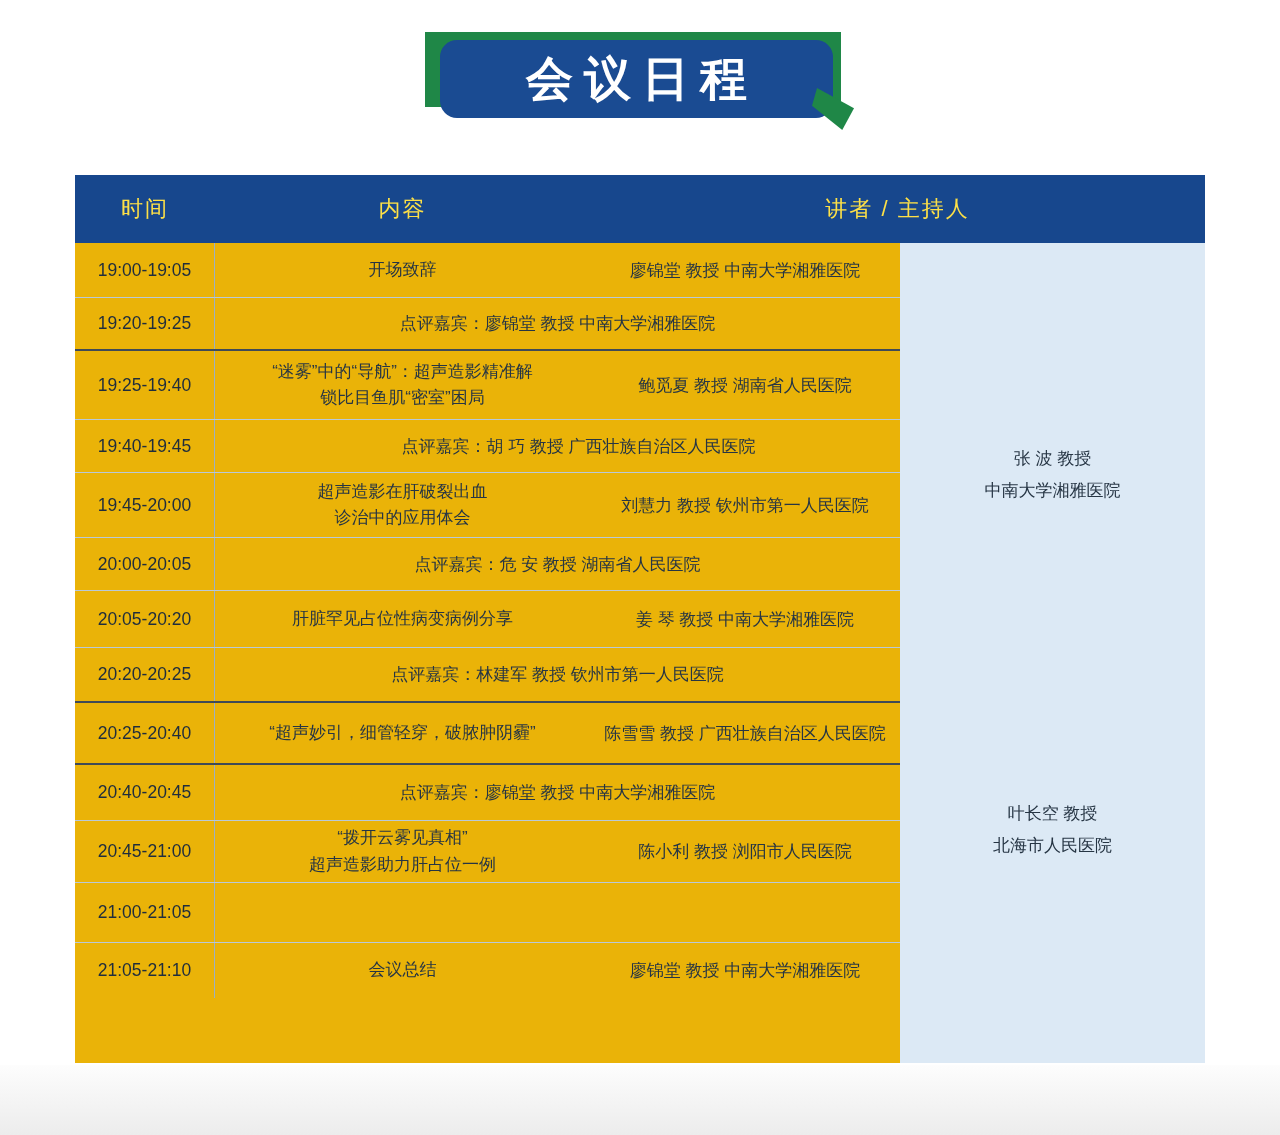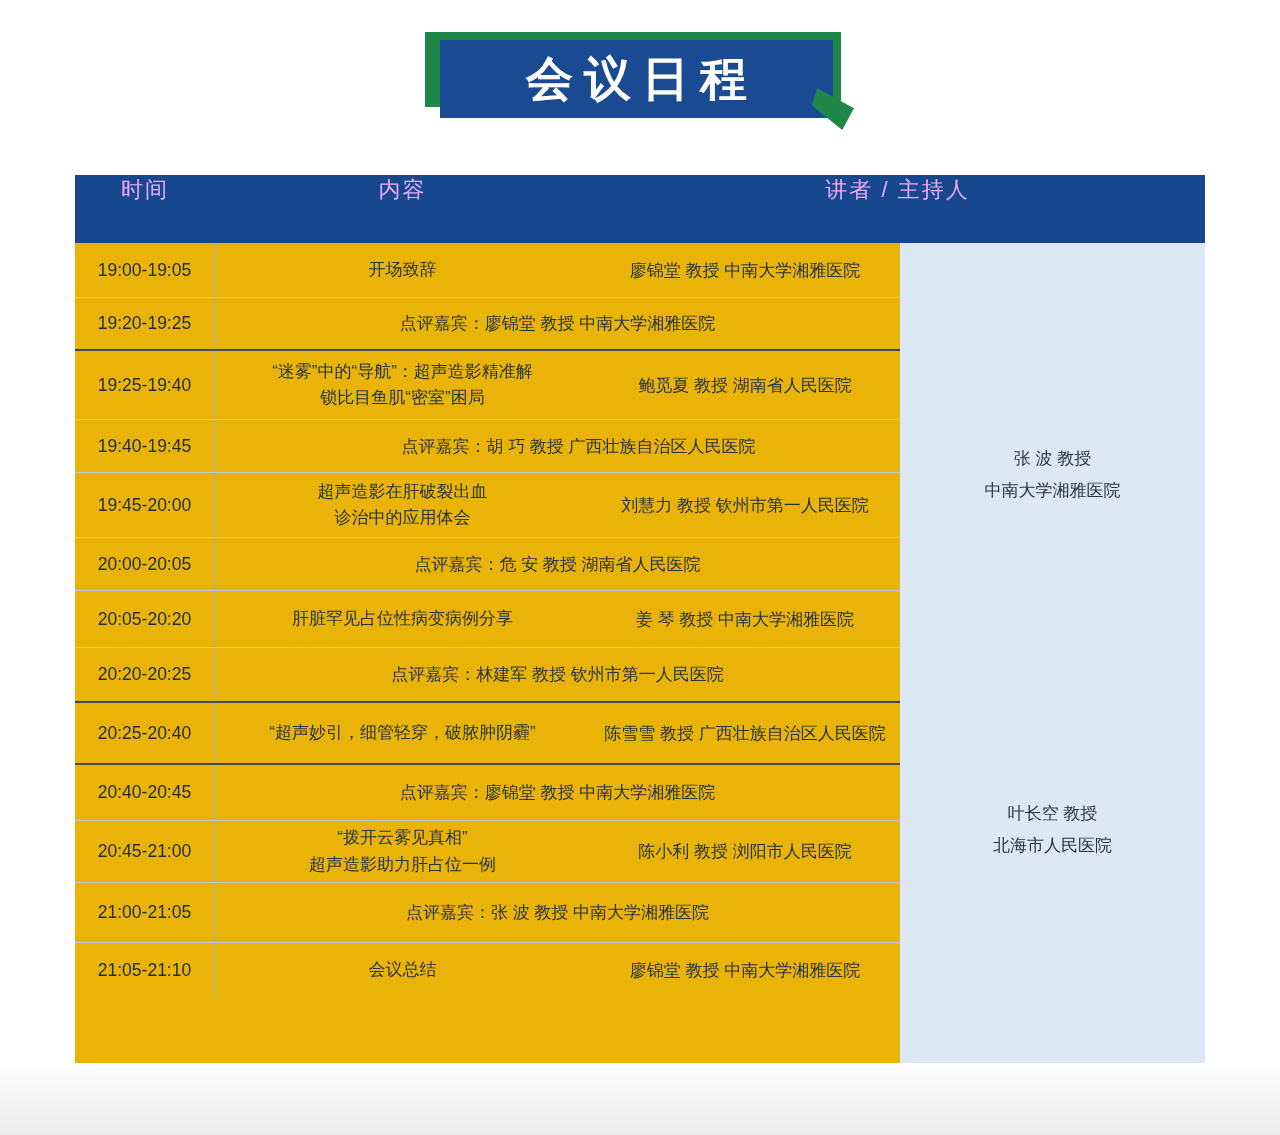--- a/index.html
+++ b/index.html
@@ -14,40 +14,40 @@
 
   
   .banner-wrap { position: absolute; left: 0; top: 0; width: 1280px; height: 160px; }
   .banner-green {
     position: absolute; left: 425px; top: 32px; width: 416px; height: 75px;
     background: #1f8747;
   }
   .banner-blue {
     position: absolute; left: 440px; top: 40px; width: 393px; height: 78px;
     background: #1a4b92;
-    display: flex; align-items: center; justify-content: center;
+    display: flex; align-items: center; justify-content: center; border-radius: 17px;
   }
   .banner-fold {
     position: absolute; left: 812px; top: 88px; width: 42px; height: 42px;
     background: #1f8747;
     clip-path: polygon(12% 0%, 100% 48%, 72% 100%, 0% 42%);
   }
   .banner-title {
     color: #ffffff; font-size: 47px; font-weight: bold;
     letter-spacing: 11px; padding-left: 11px; white-space: nowrap;
   }
 
   
   .schedule {
     position: absolute; left: 75px; top: 175px; width: 1130px;
   }
   .thead {
     display: flex; height: 68px; background: #17478d;
-    color: #f0abfc; font-size: 22px; letter-spacing: 2px;
-    align-items: flex-start;
+    color: #fde047; font-size: 22px; letter-spacing: 2px;
+    align-items: center;
   }
   .thead .th { display: flex; align-items: center; justify-content: center; }
   .th-time    { width: 140px; }
   .th-content { width: 375px; }
   .th-speaker { flex: 1; }
 
   .tbody {
     position: relative; background: #eab308; min-height: 820px;
   }
   .rows { width: 825px; }
@@ -197,23 +197,20 @@
     <div class="cell time">20:45-21:00</div>
     <div class="cell main">
             <div class="talk-content">“拨开云雾见真相”
 超声造影助力肝占位一例</div>
             <div class="talk-speaker">陈小利 教授 浏阳市人民医院</div>
           </div>
   </div>
 
   <div class="row" style="height: 60px;">
     <div class="cell time">21:00-21:05</div>
-    <div class="cell main">
-            <div class="comment-line">点评嘉宾：张 波 教授 中南大学湘雅医院</div>
-          </div>
   </div>
 
   <div class="row" style="height: 55px;">
     <div class="cell time">21:05-21:10</div>
     <div class="cell main">
             <div class="talk-content">会议总结</div>
             <div class="talk-speaker">廖锦堂 教授 中南大学湘雅医院</div>
           </div>
   </div>
 </div>

